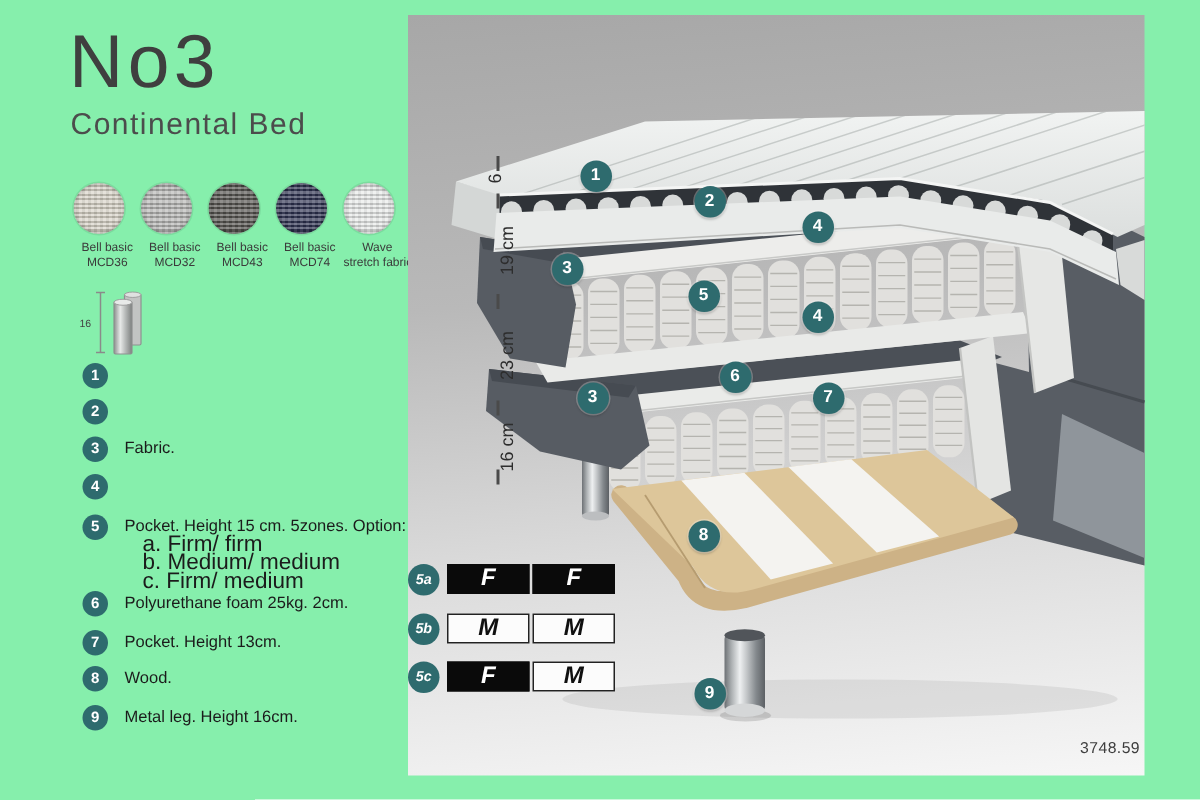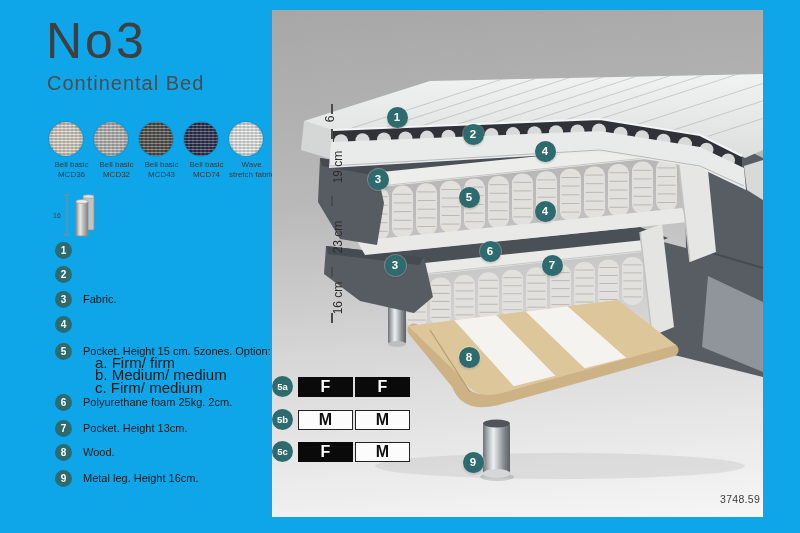--- a/index.html
+++ b/index.html
@@ -1,17 +1,17 @@
 <!DOCTYPE html>
 <html><head>
 <meta charset="utf-8">
 <style>
   html,body{margin:0;padding:0;background:#fff;}
   body{width:800px;height:533px;overflow:hidden;font-family:"Liberation Sans",sans-serif;-webkit-font-smoothing:antialiased;}
-  .stage{position:relative;width:800px;height:533px;background:#0ea5e9;}
+  .stage{position:relative;width:800px;height:533px;background:#86efac;}
 
   
   .title{position:absolute;left:46px;top:16px;margin:0;font-size:50px;font-weight:400;letter-spacing:3px;color:#3f3f3f;line-height:1;}
   .subtitle{position:absolute;left:47px;top:72px;font-size:20px;letter-spacing:1px;color:#4c4c4c;text-align:center;}
 
   .swatches{position:absolute;left:49px;top:122px;display:flex;}
   .swatch{width:45px;display:flex;flex-direction:column;}
   .swatch-circle{width:34px;height:34px;border-radius:50%;
     background-image:
       repeating-linear-gradient(0deg, rgba(255,255,255,.28) 0 1.5px, rgba(0,0,0,.14) 1.5px 3px),
@@ -35,21 +35,21 @@
          background:linear-gradient(175deg,#a7a7a7 0%,#b9b9b9 36%,#dddddd 70%,#f6f6f6 100%);}
   .bed-svg{position:absolute;left:0;top:0;width:800px;height:533px;pointer-events:none;}
   .overlays{position:absolute;left:272px;top:10px;width:491px;height:507px;}
 
   .callout{position:absolute;width:21px;height:21px;border-radius:50%;background:#2e6b6e;color:#fff;
            font-size:11.5px;font-weight:bold;display:flex;align-items:center;justify-content:center;
            box-shadow:0 0 0 1px rgba(255,255,255,.28), 0 1px 2px rgba(0,0,0,.35);}
   .dim-label{position:absolute;transform:translate(-50%,-50%) rotate(-90deg);font-size:12px;color:#2d2d2d;white-space:nowrap;}
   .dim-tick{position:absolute;width:2px;height:10px;background:#4a4a4a;}
 
-  .frow{position:absolute;display:flex;align-items:flex-end;height:21px;}
+  .frow{position:absolute;display:flex;align-items:flex-start;height:21px;font-style:italic;}
   .fcircle{width:21px;height:21px;border-radius:50%;background:#2e6b6e;color:#fff;font-size:9.5px;
            font-weight:bold;display:flex;align-items:center;justify-content:center;flex:0 0 21px;}
   .ftable{display:flex;margin-left:5px;gap:2px;}
   .fcell{width:55px;height:20px;display:flex;align-items:center;justify-content:center;
          font-size:16px;font-weight:700;background:#fcfcfc;color:#101010;border:1px solid #222;box-sizing:border-box;}
   .fcell.dark{background:#0a0a0a;color:#fff;border-color:#0a0a0a;}
 
   .version{position:absolute;left:448px;top:483px;font-size:10.5px;color:#3d3d3d;letter-spacing:.3px;}
 </style>
 </head>

